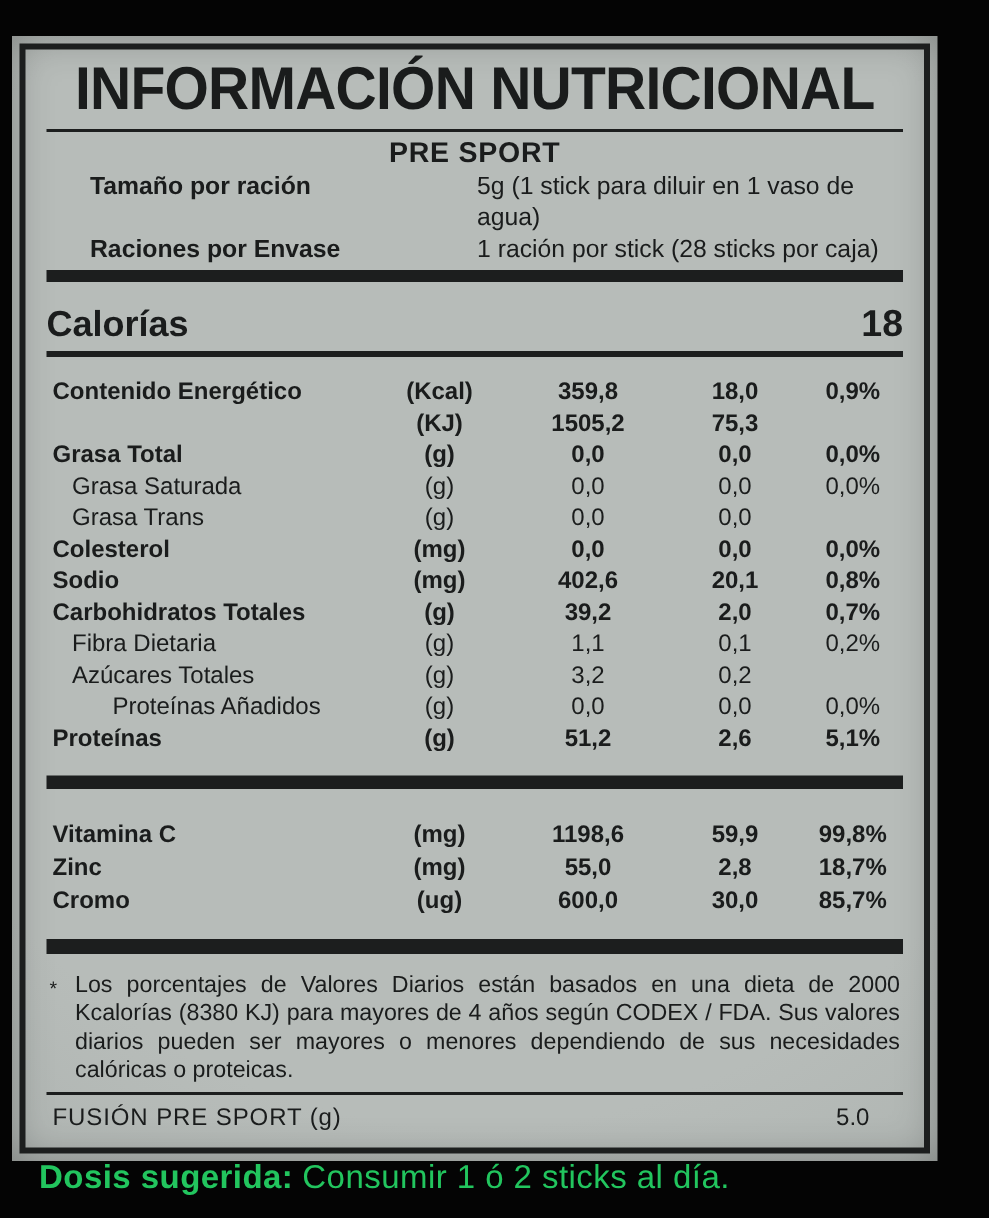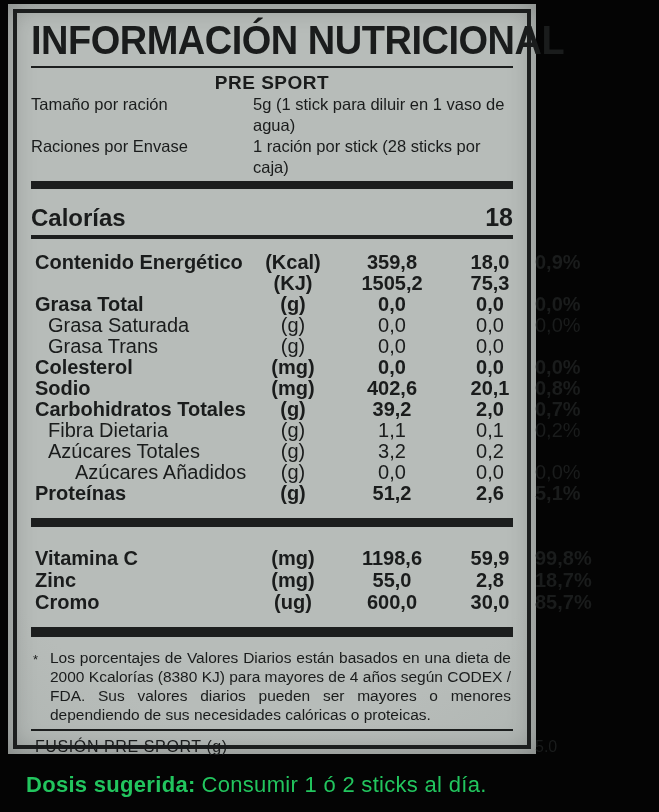--- a/index.html
+++ b/index.html
@@ -6,22 +6,22 @@
   html, body { width: 659px; height: 812px; }
   body {
     background: #040404;
     font-family: "Liberation Sans", sans-serif;
     color: #1a1c1c;
     position: relative;
     overflow: hidden;
   }
   .panel {
     position: absolute;
-    left: 8px; top: 4px;
-    width: 528px; height: 750px;
+    left: 8px; top: 24px;
+    width: 617px; height: 750px;
     background: radial-gradient(ellipse 120% 100% at 50% 42%, #b7bcb9 55%, #aab0ad 85%, #999f9c 100%);
     box-shadow: inset 0 0 28px rgba(0,0,0,0.28);
   }
   .frame {
     position: absolute;
     inset: 5px;
     border: 4px solid #1c1e1e;
   }
   .content {
     position: absolute;
@@ -41,43 +41,43 @@
   .title-rule { height: 2px; background: #1c1e1e; margin-top: 7px; }
   .product {
     text-align: center;
     font-weight: bold;
     font-size: 19px;
     line-height: 22px;
     margin-top: 4px;
     letter-spacing: 0.5px;
   }
   .srow { display: flex; font-size: 16.5px; line-height: 21px; margin-top: 0; }
-  .srow .s-label { font-weight: normal; width: 222px; flex: none; }
-  .srow .s-value { flex: 1; }
+  .srow .s-label { font-weight: bold; width: 222px; flex: none; margin-left: 29px; }
+  .srow .s-value { flex: 1; margin-left: 36px; }
   .bar { background: #1c1e1e; }
   .bar-8 { height: 8px; margin-top: 3px; }
   .bar-4 { height: 4px; }
   .bar-9 { height: 9px; margin-top: 14px; }
   .bar-10 { height: 10px; margin-top: 14px; }
   .calories-row {
     display: flex; justify-content: space-between; align-items: flex-end;
     height: 34px; padding-bottom: 3px; margin-top: 12px;
   }
   .calories-label { font-weight: bold; font-size: 24px; letter-spacing: 0; }
   .calories-value { font-weight: bold; font-size: 25px; }
   .grid-cols {
     display: grid;
     grid-template-columns: 216px 92px 106px 90px 1fr;
     align-items: start;
   }
   .cols-header { margin-top: 6px; font-size: 15px; line-height: 19px; }
   .cols-header .amount { grid-column: 1 / 3; padding-left: 2px; }
   .cols-header .col { text-align: center; }
   .trows { margin-top: 13px; }
-  .trow { font-size: 20px; line-height: 21px; }
+  .trow { font-size: 16px; line-height: 21px; }
   .trow > span { text-align: center; }
   .trow .c-name { text-align: left; padding-left: 4px; }
   .trow.bold { font-weight: bold; }
   .trow.indent-1 .c-name { padding-left: 17px; }
   .trow.indent-2 .c-name { padding-left: 44px; }
   .micro-rows { margin-top: 20px; }
   .micro-rows .trow { line-height: 22px; }
   .footnote {
     display: flex;
     margin-top: 11px;
@@ -208,21 +208,21 @@
 
   <div class="trow grid-cols indent-1">
     <span class="c-name">Azúcares Totales</span>
     <span class="c-unit">(g)</span>
     <span class="c-per100">3,2</span>
     <span class="c-per5">0,2</span>
     <span class="c-dv"></span>
   </div>
 
   <div class="trow grid-cols indent-2">
-    <span class="c-name">Azúcares Añadidos</span>
+    <span class="c-name">Proteínas Añadidos</span>
     <span class="c-unit">(g)</span>
     <span class="c-per100">0,0</span>
     <span class="c-per5">0,0</span>
     <span class="c-dv">0,0%</span>
   </div>
 
   <div class="trow grid-cols bold">
     <span class="c-name">Proteínas</span>
     <span class="c-unit">(g)</span>
     <span class="c-per100">51,2</span>

